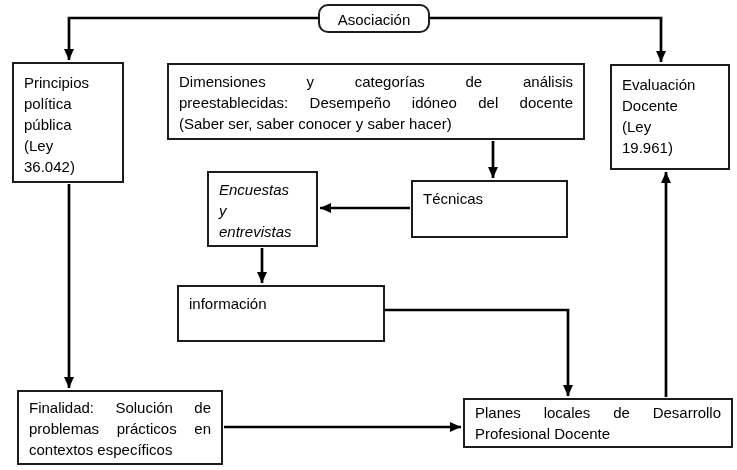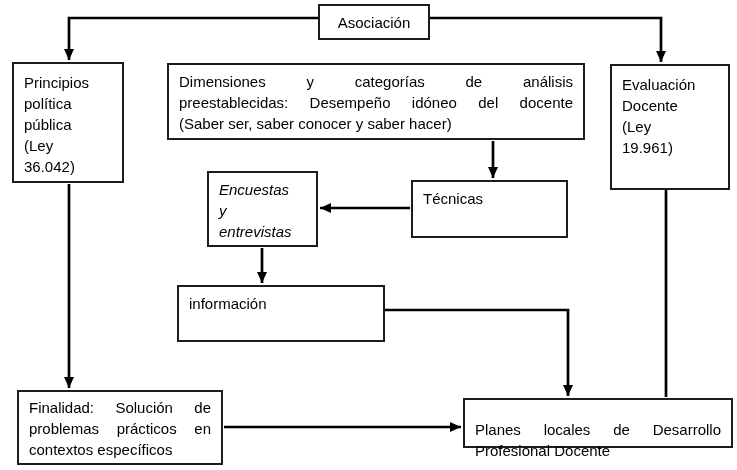--- a/index.html
+++ b/index.html
@@ -17,21 +17,21 @@
     box-sizing:border-box;
     border:2px solid #1c1c1c;
     background:#ffffff;
     font-size:15px;
     line-height:21px;
     padding:5px 10px;
   }
   .node .ln{white-space:nowrap;}
   .node.just .ln{white-space:normal;}
   .jfull{text-align:justify;text-align-last:justify;}
-  .center1{display:flex;align-items:center;justify-content:center;padding:16px;}
+  .center1{display:flex;justify-content:center;padding:3px;border-radius:10px;}
 </style>
 </head>
 <body>
 
 <div id="stage">
 
   <svg id="edges" width="737" height="470" viewBox="0 0 737 470" xmlns="http://www.w3.org/2000/svg">
     <defs>
       <marker id="ah" markerUnits="userSpaceOnUse" markerWidth="12" markerHeight="11" refX="11" refY="5" orient="auto">
         <path d="M0,0 L11,5 L0,10 Z" fill="#000000"></path>
@@ -59,21 +59,21 @@
       <div class="ln">(Ley</div>
       <div class="ln">36.042)</div>
     </div>
 
   <div class="node just" style="left:167px;top:63px;width:418px;height:77px;padding-top:6px;">
       <div class="ln jfull">Dimensiones y categorías de análisis</div>
       <div class="ln jfull">preestablecidas: Desempeño idóneo del docente</div>
       <div class="ln">(Saber ser, saber conocer y saber hacer)</div>
     </div>
 
-  <div class="node" style="left:610px;top:64px;width:120px;height:126px;padding-top:8px;">
+  <div class="node" style="left:610px;top:64px;width:120px;height:106px;padding-top:8px;">
       <div class="ln">Evaluación</div>
       <div class="ln">Docente</div>
       <div class="ln">(Ley</div>
       <div class="ln">19.961)</div>
     </div>
 
   <div class="node" style="left:207px;top:171px;width:111px;height:76px;padding-top:6px;font-style:italic;">
       <div class="ln">Encuestas</div>
       <div class="ln">y</div>
       <div class="ln">entrevistas</div>
@@ -86,18 +86,18 @@
   <div class="node just" style="left:177px;top:285px;width:208px;height:57px;padding-top:6px;">
       <div class="ln">información</div>
     </div>
 
   <div class="node just" style="left:17px;top:390px;width:206px;height:75px;padding-top:5px;">
       <div class="ln jfull">Finalidad: Solución de</div>
       <div class="ln jfull">problemas prácticos en</div>
       <div class="ln">contextos específicos</div>
     </div>
 
-  <div class="node just" style="left:463px;top:398px;width:270px;height:50px;padding-top:19px;">
+  <div class="node just" style="left:463px;top:398px;width:270px;height:50px;padding-top:2px;">
       <div class="ln jfull">Planes locales de Desarrollo</div>
       <div class="ln">Profesional Docente</div>
     </div>
 
 </div>
 
 </body></html>

